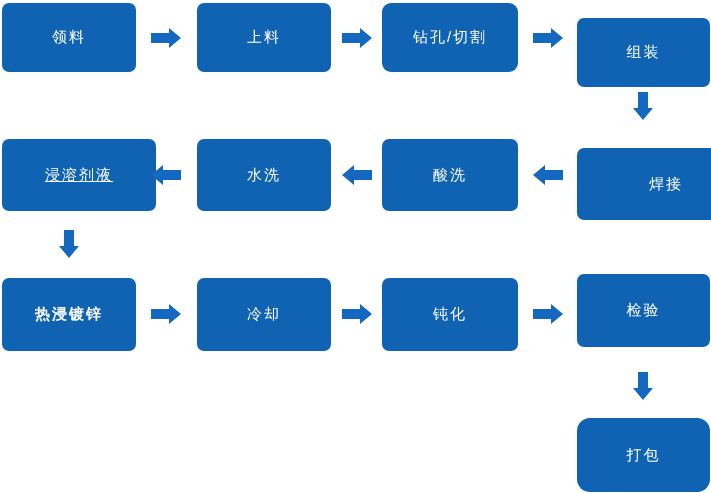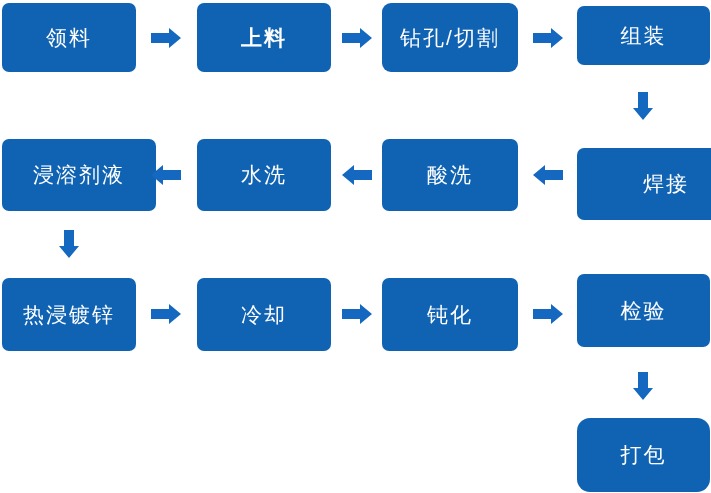--- a/index.html
+++ b/index.html
@@ -16,42 +16,42 @@
     overflow: hidden;
   }
   .node {
     position: absolute;
     background: var(--box-fill, #1063B2);
     color: var(--box-text, #ffffff);
     border-radius: 7px;
     display: flex;
     align-items: center;
     justify-content: center;
-    font-size: 21px;
+    font-size: 15px;
     letter-spacing: 2px;
     white-space: nowrap;
     user-select: none;
   }
   .arrow {
     position: absolute;
     color: var(--arrow-fill, #1468C0);
     display: block;
   }
   
   #n0  { left: 2px;   top: 3px;   width: 134px; height: 69px; }
-  #n1  { left: 197px; top: 3px;   width: 134px; height: 69px; font-weight: bold; }
+  #n1  { left: 197px; top: 3px;   width: 134px; height: 69px; }
   #n2  { left: 382px; top: 3px;   width: 136px; height: 69px; border-radius: 9px; }
-  #n3  { left: 577px; top: 6px;   width: 133px; height: 59px; }
+  #n3  { left: 577px; top: 18px;   width: 133px; height: 69px; }
   
   #n4  { left: 577px; top: 148px; width: 122px; height: 72px; padding-left: 28px; }
   #n5  { left: 382px; top: 139px; width: 136px; height: 72px; text-align: center; }
   #n6  { left: 197px; top: 139px; width: 134px; height: 72px; }
-  #n7  { left: 2px;   top: 139px; width: 154px; height: 72px; }
+  #n7  { left: 2px;   top: 139px; width: 154px; height: 72px; text-decoration: underline; }
   
-  #n8  { left: 2px;   top: 278px; width: 134px; height: 73px; }
+  #n8  { left: 2px;   top: 278px; width: 134px; height: 73px; font-weight: bold; }
   #n9  { left: 197px; top: 278px; width: 134px; height: 73px; }
   #n10 { left: 382px; top: 278px; width: 136px; height: 73px; }
   #n11 { left: 577px; top: 274px; width: 133px; height: 73px; }
   
   #n12 { left: 577px; top: 418px; width: 133px; height: 74px; border-radius: 13px; }
 
   
   #ar1 { left: 151px; top: 28px; }
   #ar2 { left: 342px; top: 28px; }
   #ar3 { left: 533px; top: 28px; }

